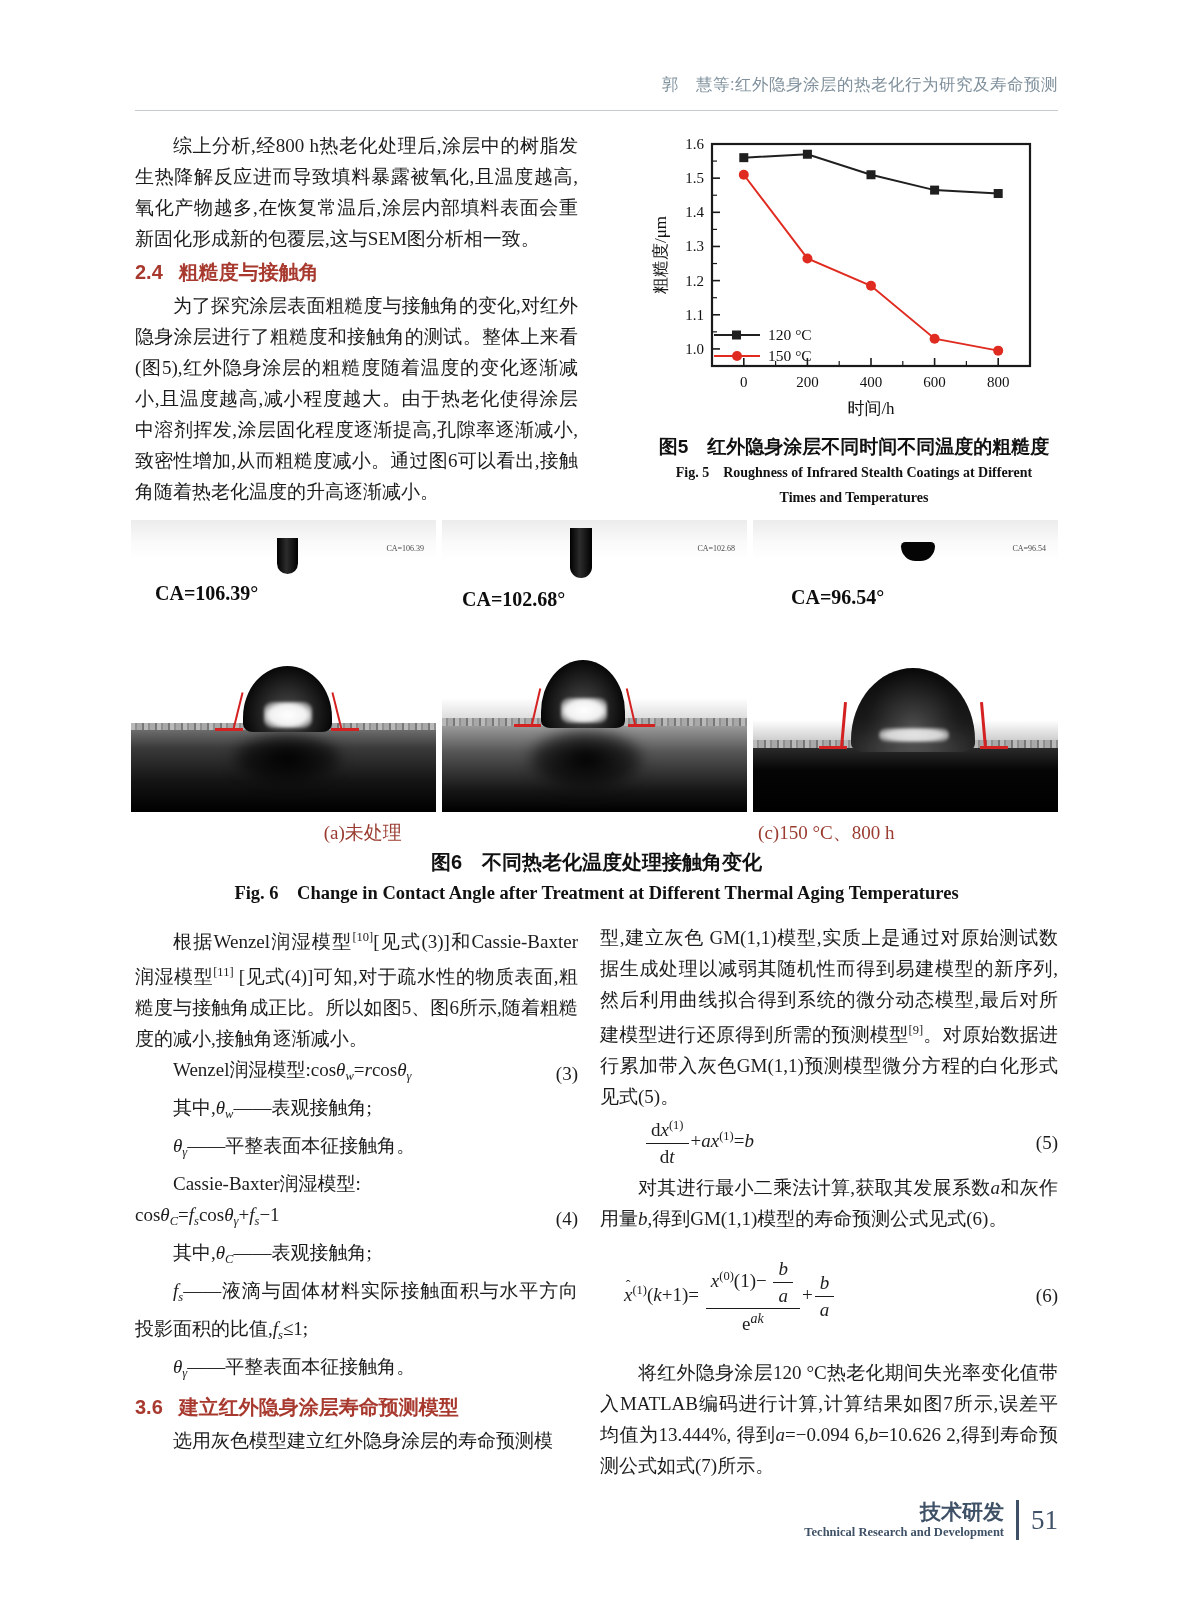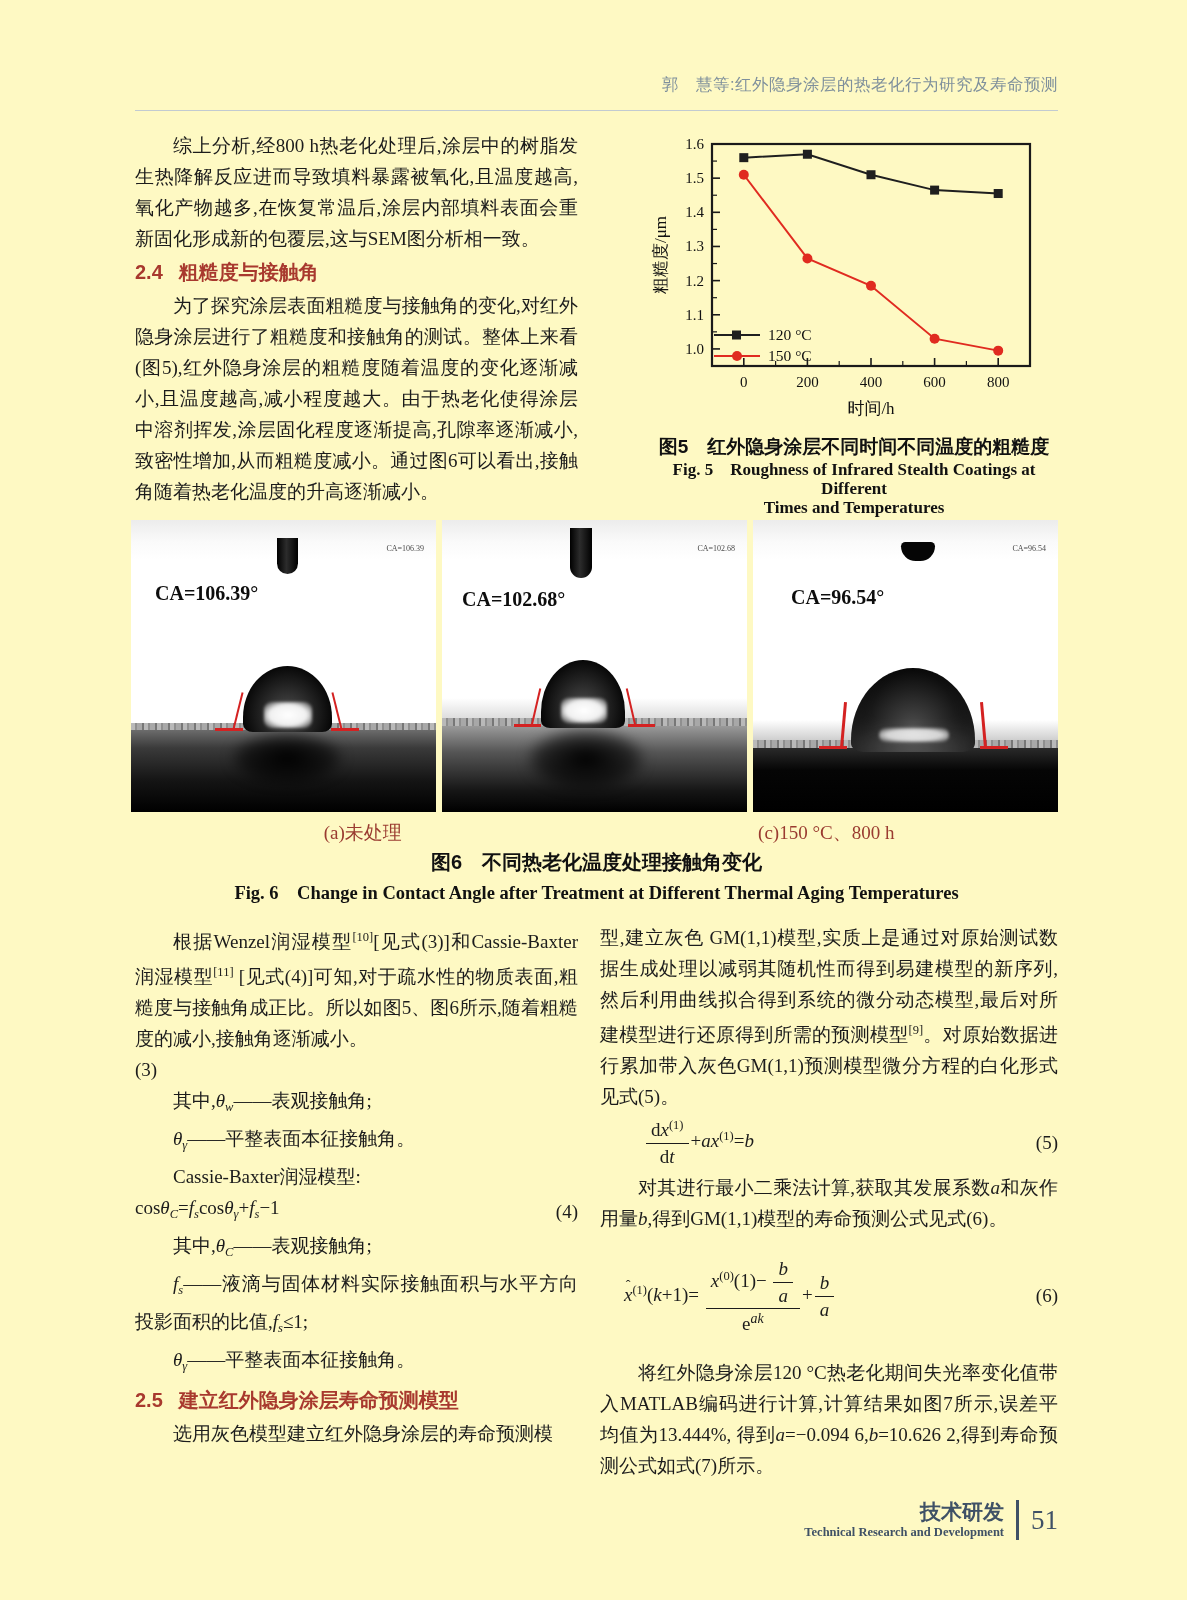--- a/index.html
+++ b/index.html
@@ -1,37 +1,37 @@
 <!DOCTYPE html>
 <html><head>
 <meta charset="utf-8">
 <style>
   html,body{margin:0;padding:0;background:#e8e8e8;}
-  .page{position:relative;width:1187px;height:1600px;background:#fef9c3;margin:0 auto;
+  .page{position:relative;width:1187px;height:1600px;background:#ffffff;margin:0 auto;
         font-family:"Liberation Serif","DejaVu Serif",serif;color:#1c1c1c;overflow:hidden;}
   
   .hdr{position:absolute;left:135px;top:74px;width:923px;text-align:right;
        font-family:"Liberation Sans","DejaVu Sans",sans-serif;
        font-size:16.5px;color:#7f909c;letter-spacing:.5px;}
   .hdr-rule{position:absolute;left:135px;top:110px;width:923px;height:0;border-top:1.5px solid #c2cbd1;}
   
   .para{font-size:19px;line-height:31px;text-align:justify;text-justify:inter-ideograph;}
   .ind{text-indent:2em;}
   .col-lt{position:absolute;left:135px;top:130px;width:443px;}
   .col-lb{position:absolute;left:135px;top:922px;width:443px;}
   .col-rb{position:absolute;left:600px;top:922px;width:458px;}
   .sec-head{display:flex;gap:16px;align-items:baseline;margin:3px 0 2px 0;
             font-family:"Liberation Sans","DejaVu Sans",sans-serif;
             font-weight:bold;font-size:20px;color:#a8392e;line-height:31px;}
   
   .chart-wrap{position:absolute;left:648px;top:130px;width:412px;}
   .cap-zh{font-family:"Liberation Sans","DejaVu Sans",sans-serif;font-weight:bold;
           font-size:19px;text-align:center;color:#111;margin-top:8px;}
   .cap-en{font-family:"Liberation Serif","DejaVu Serif",serif;font-weight:bold;
-          font-size:17px;line-height:19px;text-align:center;color:#111;}
+          font-size:14px;line-height:25px;text-align:center;color:#111;}
   
   .fig6-row{position:absolute;left:131px;top:520px;width:927px;display:flex;gap:6px;}
   .photo{position:relative;width:305px;height:292px;background:#fff;overflow:hidden;flex:none;}
   .photo .topband{position:absolute;left:0;top:0;width:100%;height:40px;
                   background:linear-gradient(180deg,#ececec 0%,#fafafa 55%,#ffffff 100%);}
   .ca-label{position:absolute;font-family:"Liberation Serif","DejaVu Serif",serif;
             font-weight:bold;font-size:20px;color:#0d0d0d;}
   .corner-txt{position:absolute;right:12px;top:24px;font-size:8px;color:#4a4a4a;}
   .needle{position:absolute;background:linear-gradient(90deg,#000 0%,#2c2c2c 45%,#000 100%);
           border-radius:0 0 12px 12px;}
@@ -214,34 +214,35 @@
   <div class="fig6-caps">
     <div class="c">(a)未处理</div>
     <div class="c">(c)150 °C、800 h</div>
   </div>
   <div class="fig6-zh">图6　不同热老化温度处理接触角变化</div>
   <div class="fig6-en">Fig. 6　Change in Contact Angle after Treatment at Different Thermal Aging Temperatures</div>
 
   <div class="col-lb">
     <div class="para ind"><span class="tk-cn">根据Wenzel润湿模型</span><span class="tk-sup">[10]</span><span class="tk-cn">[见式(3)]和Cassie-Baxter润湿模型</span><span class="tk-sup">[11]</span><span class="tk-cn"> [见式(4)]可知,对于疏水性的物质表面,粗糙度与接触角成正比。所以如图5、图6所示,随着粗糙度的减小,接触角逐渐减小。</span></div>
     <div class="eqline">
+      <span class="para" style="text-indent:0;padding-left:2em;"><span class="tk-cn">Wenzel润湿模型:</span><span class="tk-r">cos</span><span class="tk-i">θ</span><span class="tk-sub">w</span><span class="tk-r">=</span><span class="tk-i">r</span><span class="tk-r">cos</span><span class="tk-i">θ</span><span class="tk-sub">γ</span></span>
       <span class="eqnum">(3)</span>
     </div>
     <div class="para ind"><span class="tk-cn">其中,</span><span class="tk-i">θ</span><span class="tk-sub">w</span><span class="tk-cn">——表观接触角;</span></div>
     <div class="para ind"><span class="tk-i">θ</span><span class="tk-sub">γ</span><span class="tk-cn">——平整表面本征接触角。</span></div>
     <div class="para ind">Cassie-Baxter润湿模型:</div>
     <div class="eqline">
       <span class="para" style="text-indent:0;"><span class="tk-r">cos</span><span class="tk-i">θ</span><span class="tk-sub">C</span><span class="tk-r">=</span><span class="tk-i">f</span><span class="tk-sub">s</span><span class="tk-r">cos</span><span class="tk-i">θ</span><span class="tk-sub">γ</span><span class="tk-r">+</span><span class="tk-i">f</span><span class="tk-sub">s</span><span class="tk-r">−1</span></span>
       <span class="eqnum">(4)</span>
     </div>
     <div class="para ind"><span class="tk-cn">其中,</span><span class="tk-i">θ</span><span class="tk-sub">C</span><span class="tk-cn">——表观接触角;</span></div>
     <div class="para ind"><span class="tk-i">f</span><span class="tk-sub">s</span><span class="tk-cn">——液滴与固体材料实际接触面积与水平方向投影面积的比值,</span><span class="tk-i">f</span><span class="tk-sub">s</span><span class="tk-cn">≤1;</span></div>
     <div class="para ind"><span class="tk-i">θ</span><span class="tk-sub">γ</span><span class="tk-cn">——平整表面本征接触角。</span></div>
     <div class="sec-head">
-      <span>2.5</span>
+      <span>3.6</span>
       <span>建立红外隐身涂层寿命预测模型</span>
     </div>
     <div class="para ind">选用灰色模型建立红外隐身涂层的寿命预测模</div>
   </div>
 
   <div class="col-rb">
     <div class="para"><span class="tk-cn">型,建立灰色 GM(1,1)模型,实质上是通过对原始测试数据生成处理以减弱其随机性而得到易建模型的新序列,然后利用曲线拟合得到系统的微分动态模型,最后对所建模型进行还原得到所需的预测模型</span><span class="tk-sup">[9]</span><span class="tk-cn">。对原始数据进行累加带入灰色GM(1,1)预测模型微分方程的白化形式见式(5)。</span></div>
     <div class="eqblock" style="margin:6px 0 4px 0;">
       <span style="padding-left:44px;"><span class="frac">
             <span class="fnum"><span class="tk-r">d</span><span class="tk-i">x</span><span class="tk-sup">(1)</span></span>

